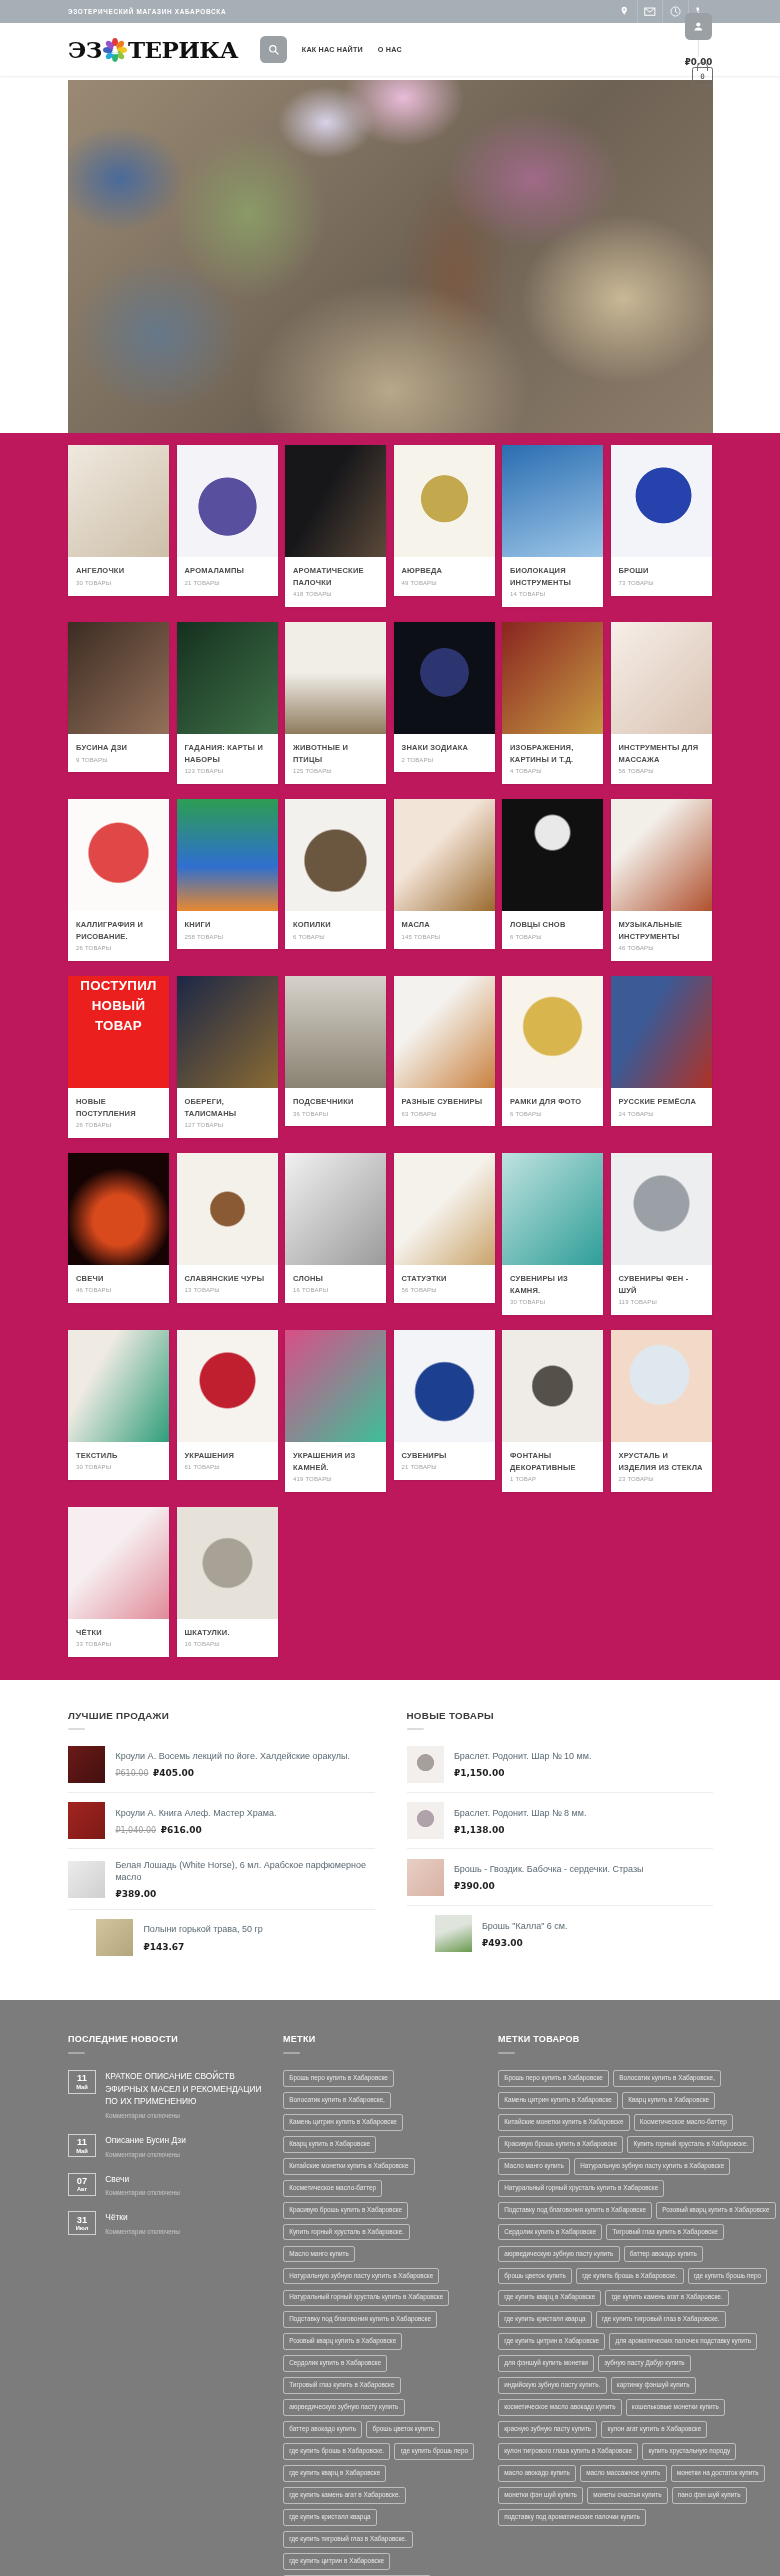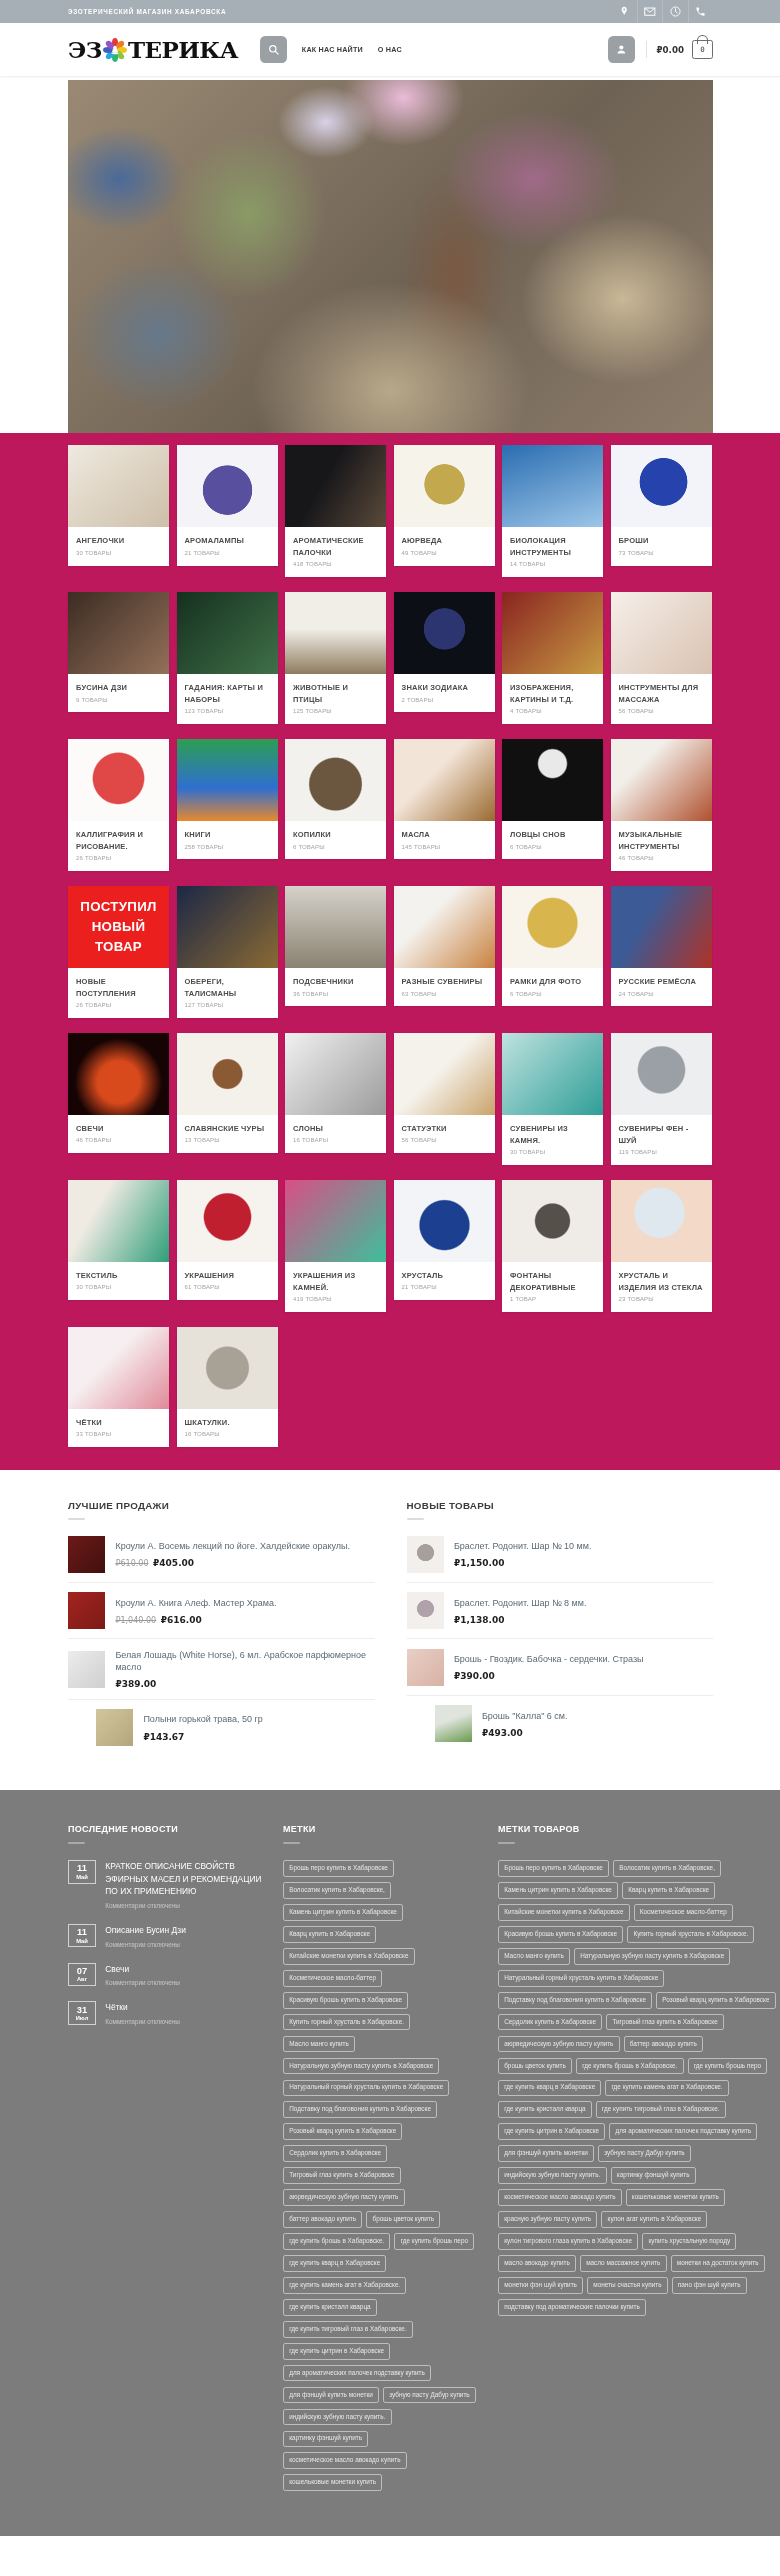--- a/index.html
+++ b/index.html
@@ -20,21 +20,21 @@
 
   
   .header { background:#ffffff; height:53px; box-shadow:0 0.6px 1.7px rgba(0,0,0,.08); position:relative; z-index:5; }
   .header .inner { height:53px; display:flex; align-items:center; }
   .logo { display:flex; align-items:center; cursor:pointer;justify-content:center; }
   .logo-text { font-family:"DejaVu Serif", serif; font-weight:bold; font-size:23px; color:#111; letter-spacing:-0.6px; }
   .logo-lotus { margin:0 1.2px; display:flex; }
   .search-btn { width:27px; height:27px; border-radius:5.2px; background:#9aa0a4; display:flex; align-items:center; justify-content:center; margin-left:22px; cursor:pointer; }
   .nav { display:flex; align-items:center; margin-left:15px; gap:15px; }
   .nav a { font-size:7.2px; font-weight:bold; color:#3a3a3a; text-decoration:none; letter-spacing:0.2px; cursor:pointer; }
-  .header-right { margin-left:auto; display:flex; align-items:center; }
+  .header-right { margin-left:auto; display:flex; align-items:center;flex-direction:column; }
   .avatar-btn { width:27px; height:27px; border-radius:5.2px; background:#9aa0a4; display:flex; align-items:center; justify-content:center; cursor:pointer; }
   .hr-divider { width:0.6px; height:17.4px; background:#e2e2e2; margin:0 10.4px; }
   .cart-total { font-size:8.7px; font-weight:bold; color:#333; font-family:"DejaVu Sans", sans-serif; }
   .cart-box { width:21px; height:18.5px; border:1.2px solid #6d6d6d; border-radius:2.3px; margin-left:8px; position:relative; display:flex; align-items:center; justify-content:center; cursor:pointer; }
   .cart-box::before { content:""; position:absolute; top:-6.4px; left:4px; width:9.3px; height:8px; border:1.2px solid #6d6d6d; border-bottom:none; border-radius:5.2px 5.2px 0 0; }
   .cart-count { font-size:7.5px; font-weight:bold; color:#6d6d6d; font-family:"DejaVu Sans Mono", monospace; }
 
   
   .hero-wrap { background:#ffffff; padding-top:3.5px; }
   .hero {
@@ -49,21 +49,21 @@
       radial-gradient(121px 110px at 14% 72%, #66788a 0%, rgba(102,120,138,0) 70%),
       radial-gradient(185px 145px at 50% 88%, #b8a88a 0%, rgba(184,168,138,0) 75%),
       radial-gradient(81px 150px at 60% 55%, #7a5a44 0%, rgba(122,90,68,0) 70%),
       linear-gradient(135deg, #9a8a74 0%, #6e6254 55%, #8c7c6a 100%);
   }
 
   
   .cats-section { background:#be185d; padding:12.7px 0 23px; }
   .cats-grid { display:flex; flex-wrap:wrap; gap:15px 7.5px; align-items:flex-start; }
   .cat-card { width:101px; background:#ffffff; box-shadow:0 0.6px 2.3px rgba(0,0,0,.14); cursor:pointer; }
-  .cat-img { width:101px; height:82px; position:relative; display:flex; align-items:center; justify-content:center; }
+  .cat-img { width:101px; height:112px; position:relative; display:flex; align-items:flex-start; justify-content:center; }
   .cat-img-label { white-space:pre-line; text-align:center; color:#ffffff; font-weight:bold; font-size:13.3px; line-height:1.5; letter-spacing:0.3px; }
   .cat-img-label:empty { display:none; }
   .cat-text { padding:8px 8px 9.8px; }
   .cat-label { font-size:7.5px; font-weight:bold; color:#4c4c4c; letter-spacing:0.2px; line-height:1.55; }
   .cat-count { font-size:6px; color:#a3a3a3; letter-spacing:0.2px; margin-top:2.9px; text-transform:uppercase; }
 
   
   .products-section { background:#ffffff; padding:30px 0 35px; }
   .products-cols { display:flex; gap:32px; }
   .p-col { width:307px; }
@@ -519,21 +519,21 @@
           <div class="cat-label">УКРАШЕНИЯ ИЗ КАМНЕЙ.</div>
           <div class="cat-count">419 ТОВАРЫ</div>
         </div>
       </div>
 
       <div class="cat-card">
         <div class="cat-img" style="background:radial-gradient(circle at 50% 55%, #1d3f8f 0 36%, #f2f4f8 38%)">
           
         </div>
         <div class="cat-text">
-          <div class="cat-label">ХРУСТАЛЬ</div>
+          <div class="cat-label">СУВЕНИРЫ</div>
           <div class="cat-count">21 ТОВАРЫ</div>
         </div>
       </div>
 
       <div class="cat-card">
         <div class="cat-img" style="background:radial-gradient(circle at 50% 50%, #55504a 0 26%, #efece7 28%)">
           
         </div>
         <div class="cat-text">
           <div class="cat-label">ФОНТАНЫ ДЕКОРАТИВНЫЕ</div>

